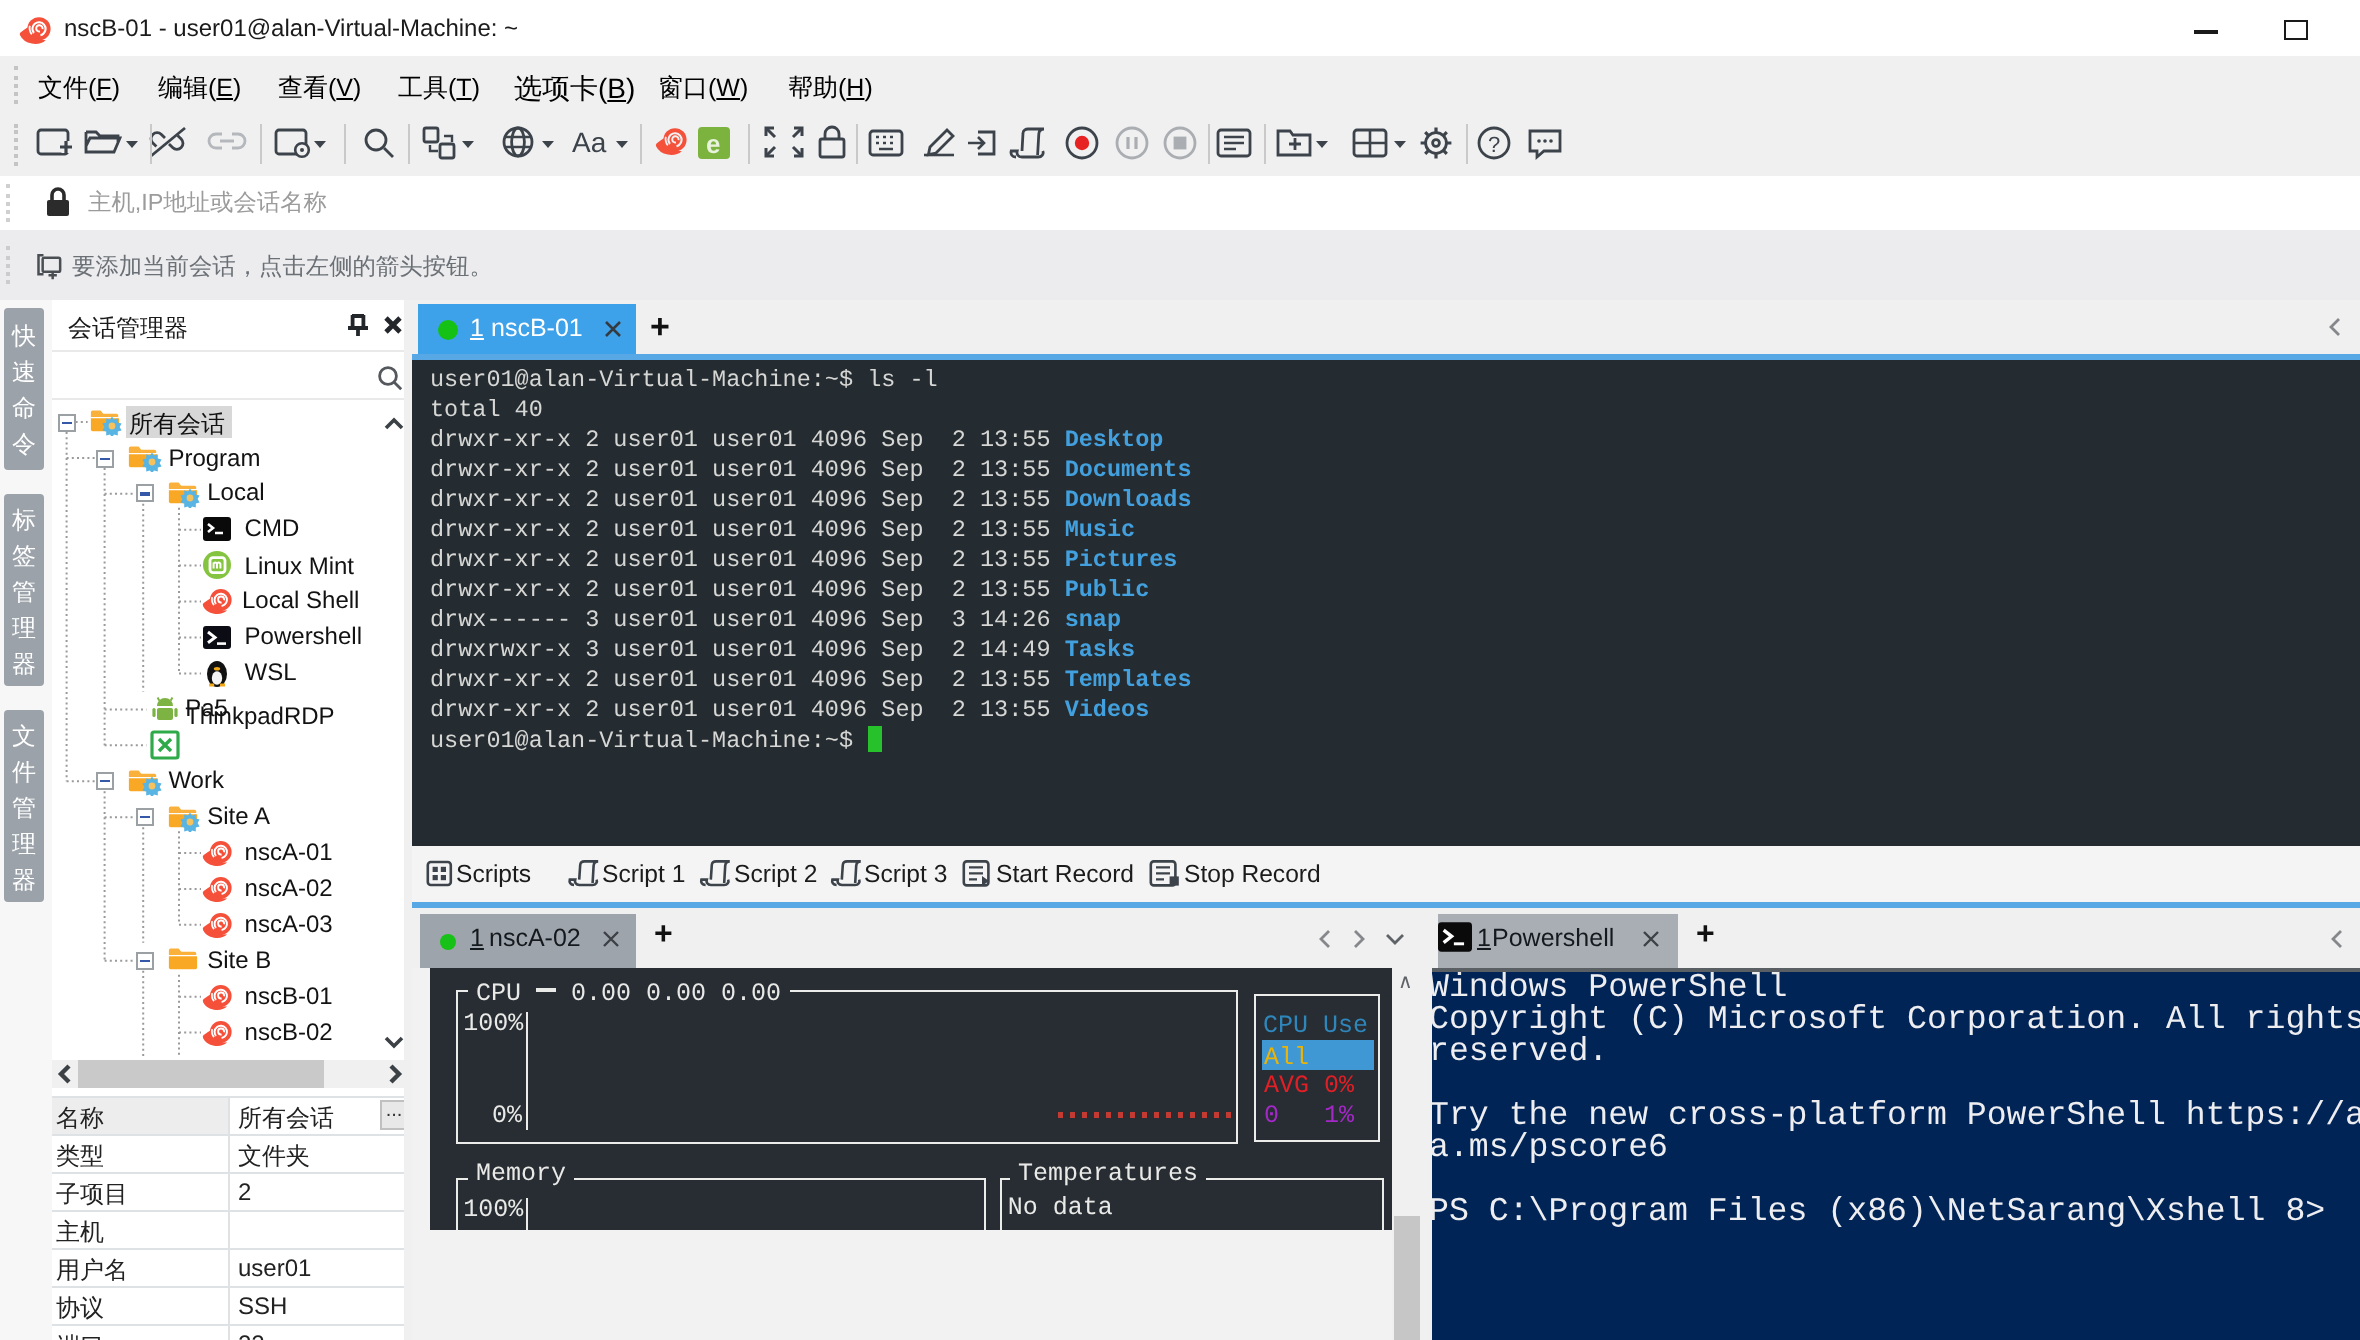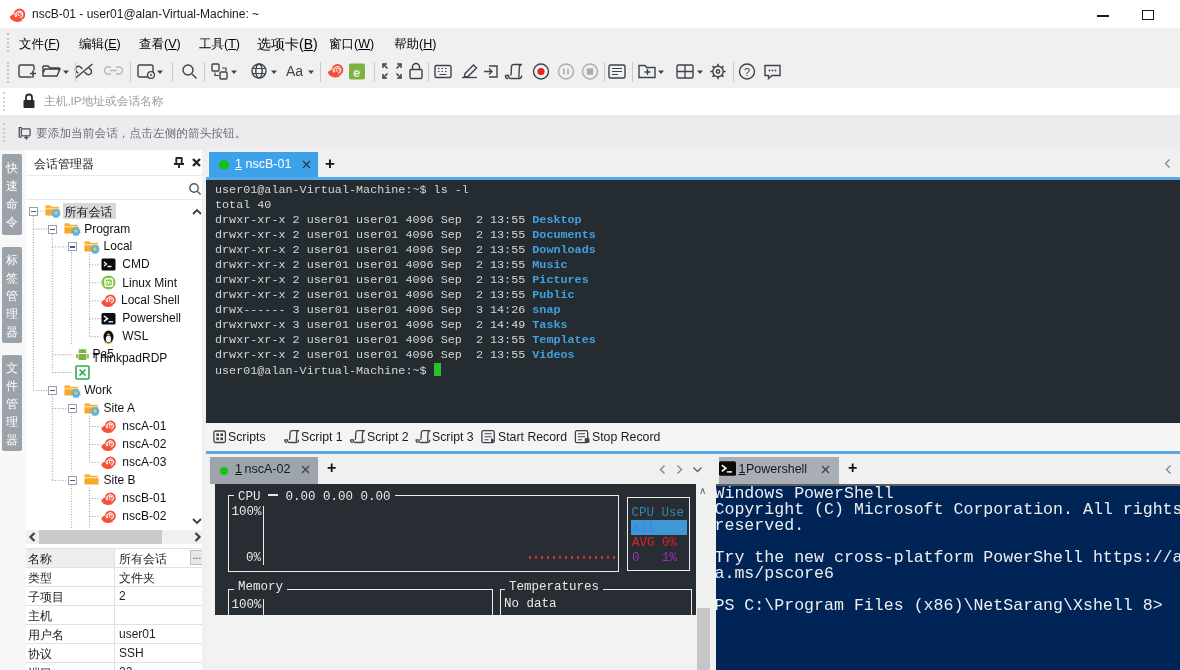--- a/index.html
+++ b/index.html
@@ -484,21 +484,21 @@
 <div id="dash" class="abs mono" style="left:215px;top:483.5px;width:490px;height:131px;background:#272d32;overflow:hidden;color:#e9e9e7;font-size:12.5px;line-height:12px;white-space:pre;">
   <div class="abs" style="left:13.4px;top:11.2px;width:390.6px;height:77px;border:1px solid #ececea;"></div>
   <div class="abs" style="left:19px;top:7px;background:#272d32;padding:0 4px;">CPU <span style="display:inline-block;width:10px;height:1.6px;background:#e9e9e7;vertical-align:3.5px;"></span> 0.00 0.00 0.00</div>
   <div class="abs" style="left:16.6px;top:22.5px;">100%</div>
   <div class="abs" style="left:48px;top:22.5px;width:1px;height:59px;background:#ececea;"></div>
   <div class="abs" style="left:31px;top:68.5px;">0%</div>
   <div class="abs" style="left:314px;top:72.5px;width:88px;height:2.5px;background:repeating-linear-gradient(90deg,#c23a32 0 2.5px,transparent 2.5px 6px);"></div>
   <div class="abs" style="left:412px;top:13.5px;width:63px;height:74.3px;border:1px solid #ececea;"></div>
   <div class="abs" style="left:416.5px;top:23.3px;color:#2f86ba;">CPU Use</div>
   <div class="abs" style="left:415.8px;top:36.3px;width:56px;height:14.9px;background:#3f97d3;"></div>
-  <div class="abs" style="left:417px;top:39px;color:#3b82f6;">All</div>
+  <div class="abs" style="left:417px;top:39px;color:#eab308;">All</div>
   <div class="abs" style="left:417px;top:53.8px;color:#e01f26;">AVG 0%</div>
   <div class="abs" style="left:417px;top:68.3px;color:#a428c8;">0   1%</div>
   <div class="abs" style="left:13.4px;top:105.9px;width:264.2px;height:58.6px;border:1px solid #ececea;"></div>
   <div class="abs" style="left:19px;top:97.5px;background:#272d32;padding:0 4px;">Memory</div>
   <div class="abs" style="left:16.6px;top:115.5px;">100%</div>
   <div class="abs" style="left:48px;top:115.5px;width:1px;height:41px;background:#ececea;"></div>
   <div class="abs" style="left:31px;top:140.5px;">0%</div>
   <div class="abs" style="left:218.5px;top:149px;width:56.5px;height:2.5px;background:repeating-linear-gradient(90deg,#ada12c 0 2.5px,transparent 2.5px 6px);"></div>
   <div class="abs" style="left:31.7px;top:172px;">60s</div>
   <div class="abs" style="left:261.7px;top:172px;">0s</div>

